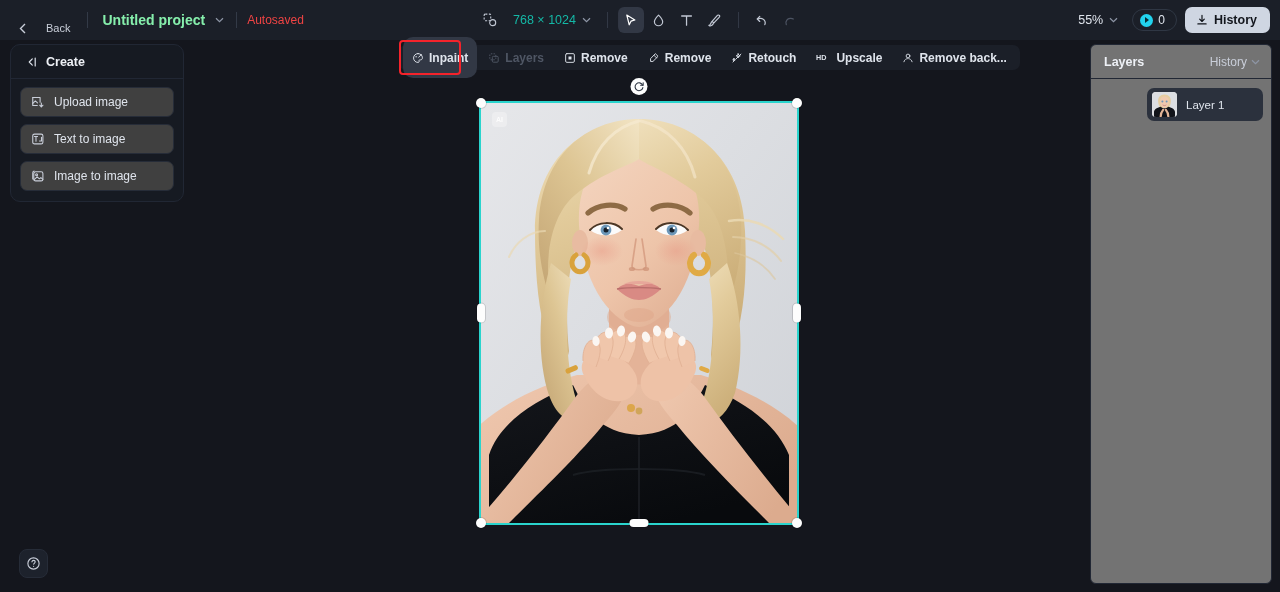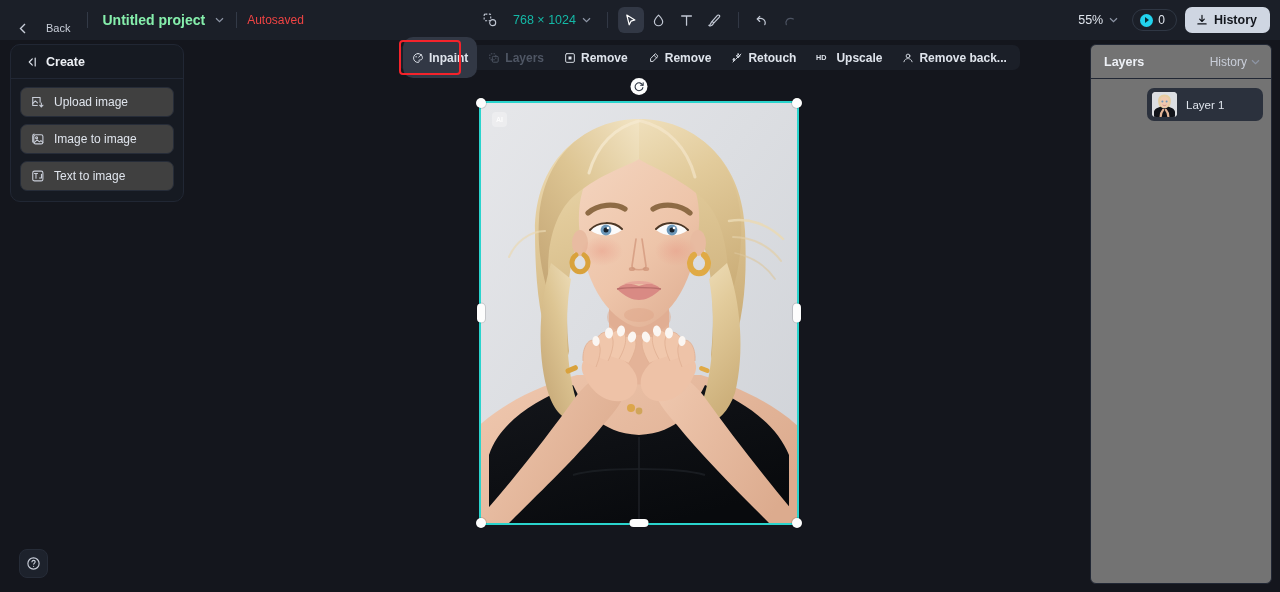--- a/index.html
+++ b/index.html
@@ -518,38 +518,38 @@
             <path d="M2 9.6 5 6.8l2.4 2.2"></path>
             <path d="M11.8 9.2v4.4M9.9 11.7l1.9 1.9 1.9-1.9"></path>
           </svg>
         </span>
         <span class="lp-btn-label">Upload image</span>
       </div>
 
       <div class="lp-btn">
         <span>
           <svg width="14" height="14" viewBox="0 0 16 16" fill="none" stroke="#c9ced9" stroke-width="1.25" stroke-linecap="round" stroke-linejoin="round">
+            <rect x="2" y="2.4" width="11.6" height="11.2" rx="2"></rect>
+            <path d="M3.9 5.2h3.6M5.7 5.2v5.4"></path>
+            <path d="M12 6.1v4.2M9.7 10.3h2.3"></path>
+          </svg>
+        </span>
+        <span class="lp-btn-label">Text to image</span>
+      </div>
+
+      <div class="lp-btn">
+        <span>
+          <svg width="14" height="14" viewBox="0 0 16 16" fill="none" stroke="#c9ced9" stroke-width="1.25" stroke-linecap="round" stroke-linejoin="round">
             <rect x="3.2" y="3.2" width="10.4" height="10.4" rx="2"></rect>
             <path d="M2 11.4V4.2a2 2 0 0 1 1.6-1.9"></path>
             <circle cx="6.4" cy="6.6" r="1.1"></circle>
             <path d="M3.6 12.2 7 9l2.6 2.2 1.7-1.4 2.3 2"></path>
           </svg>
         </span>
         <span class="lp-btn-label">Image to image</span>
-      </div>
-
-      <div class="lp-btn">
-        <span>
-          <svg width="14" height="14" viewBox="0 0 16 16" fill="none" stroke="#c9ced9" stroke-width="1.25" stroke-linecap="round" stroke-linejoin="round">
-            <rect x="2" y="2.4" width="11.6" height="11.2" rx="2"></rect>
-            <path d="M3.9 5.2h3.6M5.7 5.2v5.4"></path>
-            <path d="M12 6.1v4.2M9.7 10.3h2.3"></path>
-          </svg>
-        </span>
-        <span class="lp-btn-label">Text to image</span>
       </div>
     </div>
   </div>
 
   <div class="float-toolbar">
 
     <div class="ft-item active">
       <span>
         <svg width="12" height="12" viewBox="0 0 16 16" fill="none" stroke="#dfe4ec" stroke-width="1.25" stroke-linecap="round" stroke-linejoin="round">
           <path d="M8 2.1C4.7 2.1 2.1 4.7 2.1 8c0 3.3 2.6 5.9 5.9 5.9 1 0 1.6-.6 1.6-1.3 0-.5-.3-.8-.3-1.2 0-.5.4-.9.9-.9h1.1c1.5 0 2.6-1.1 2.6-2.7C13.9 4.4 11.3 2.1 8 2.1Z"></path>

